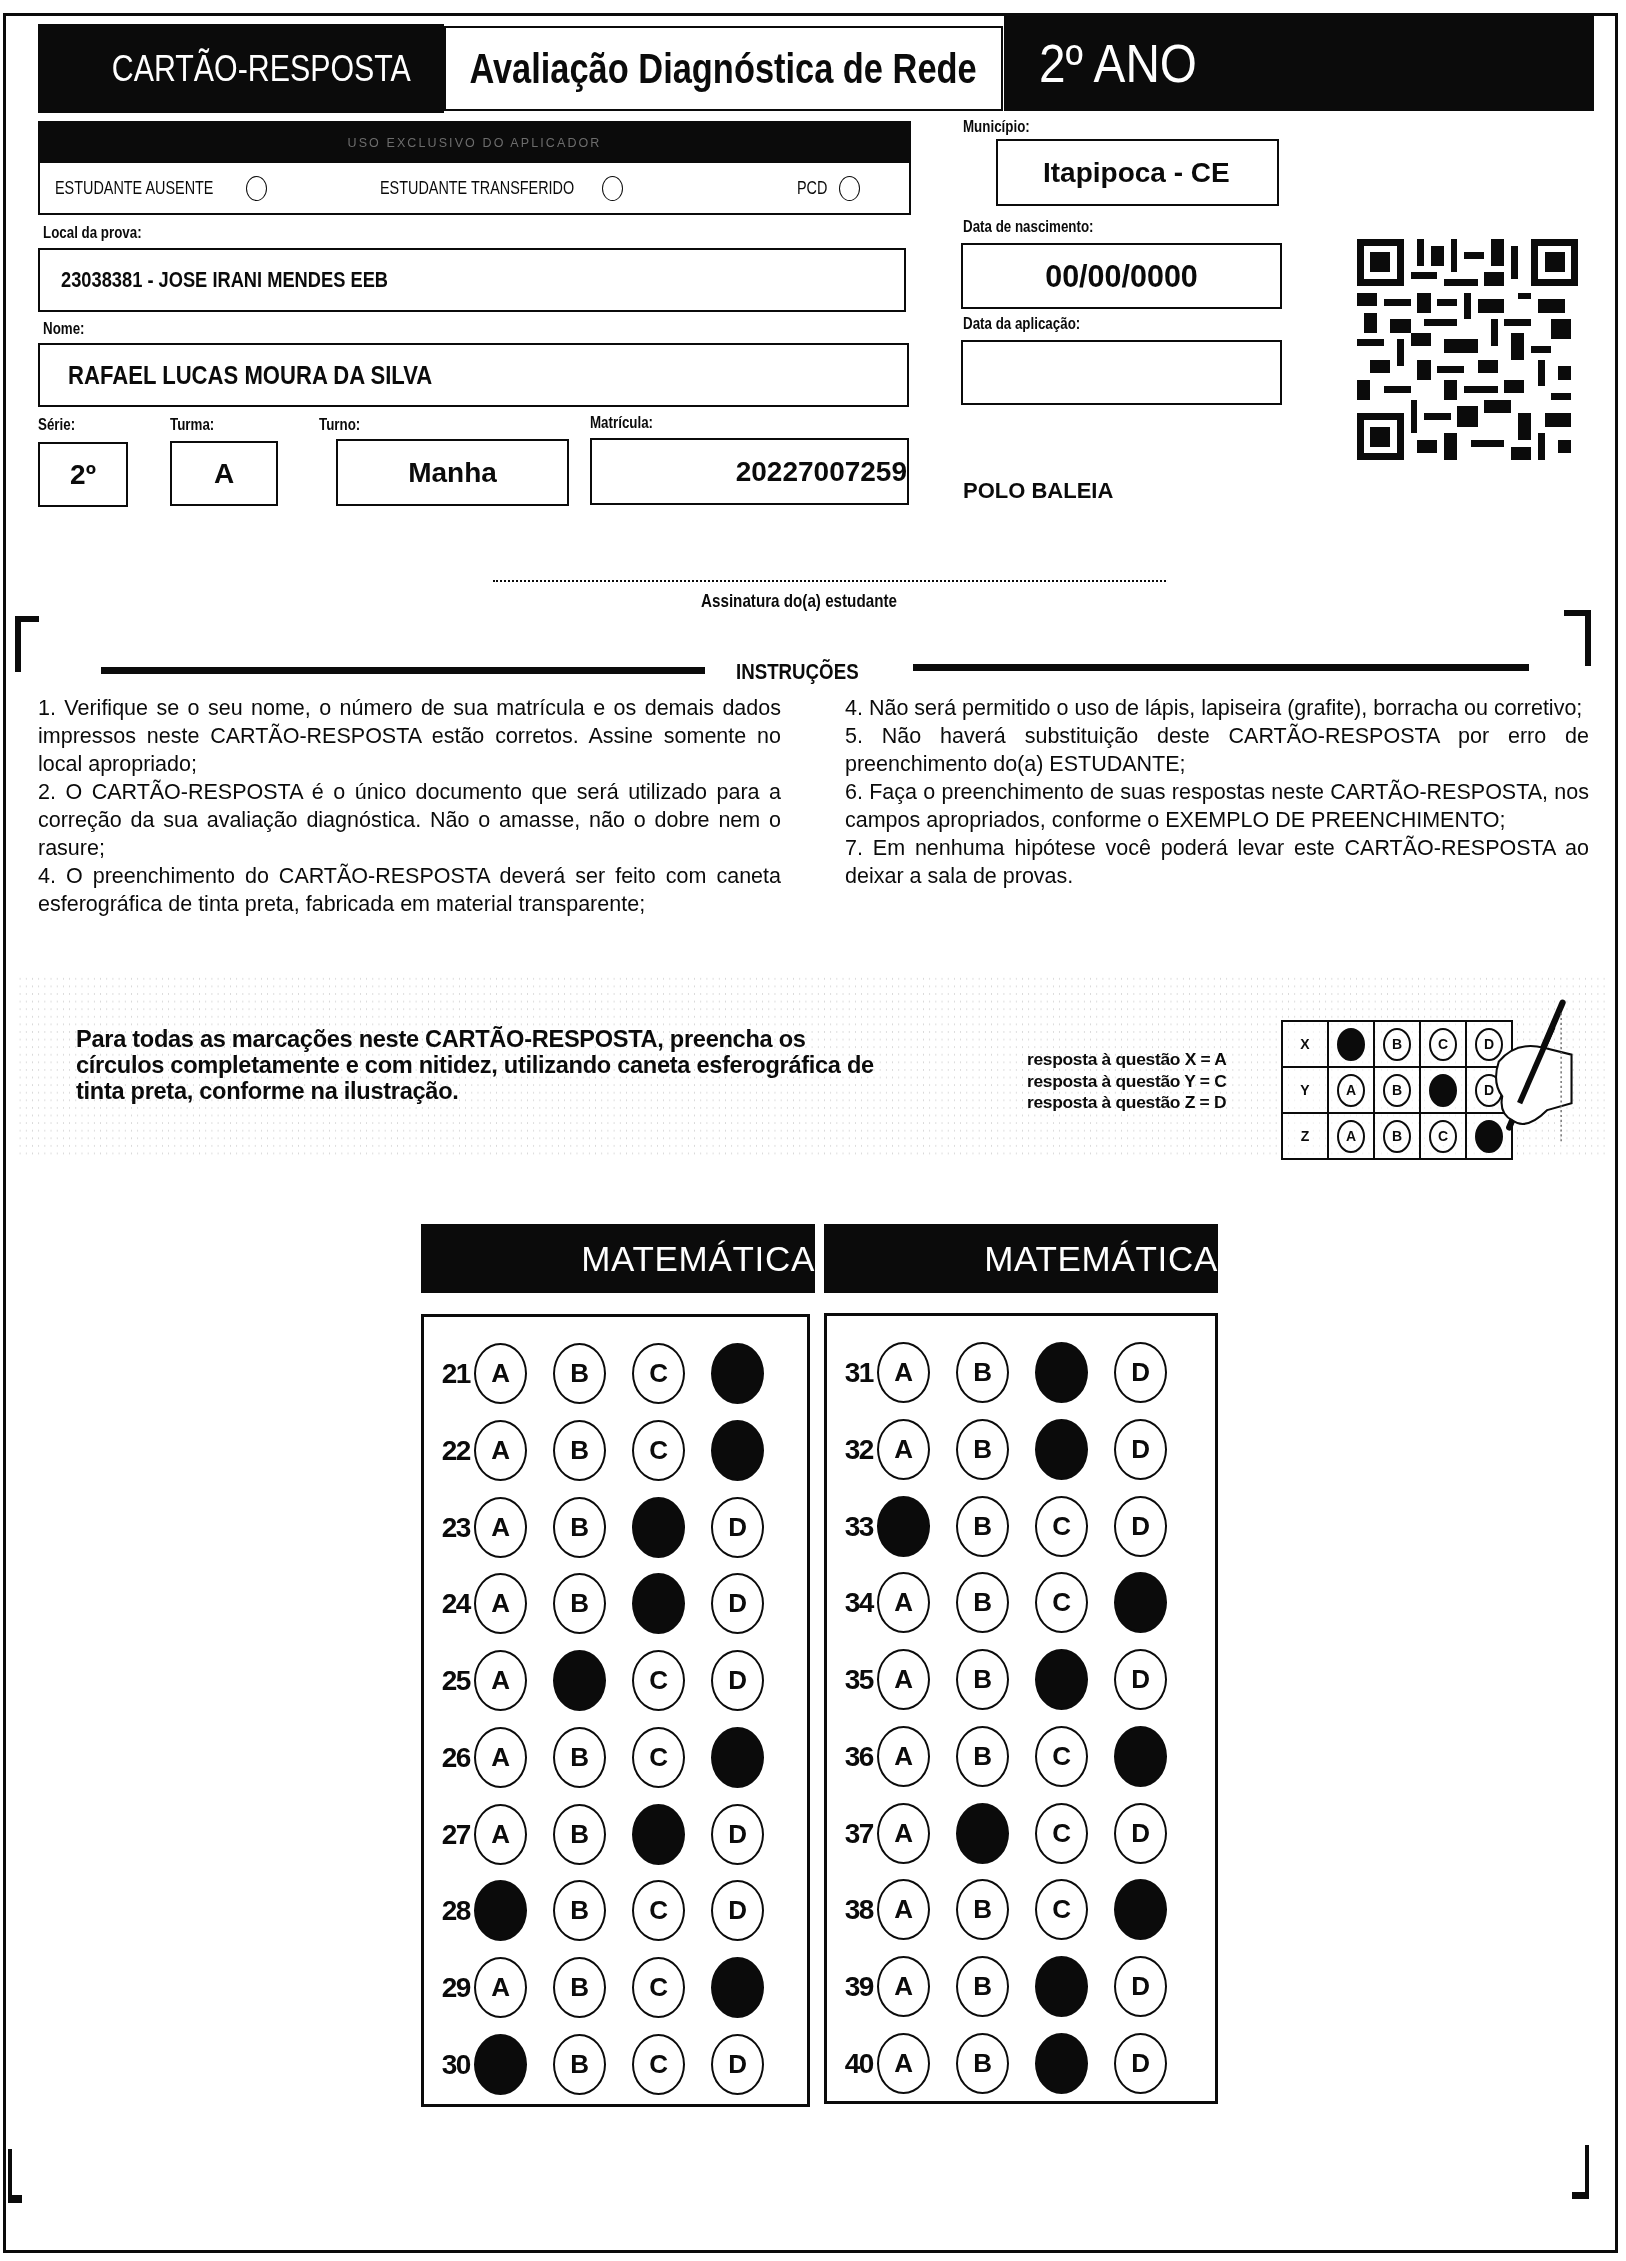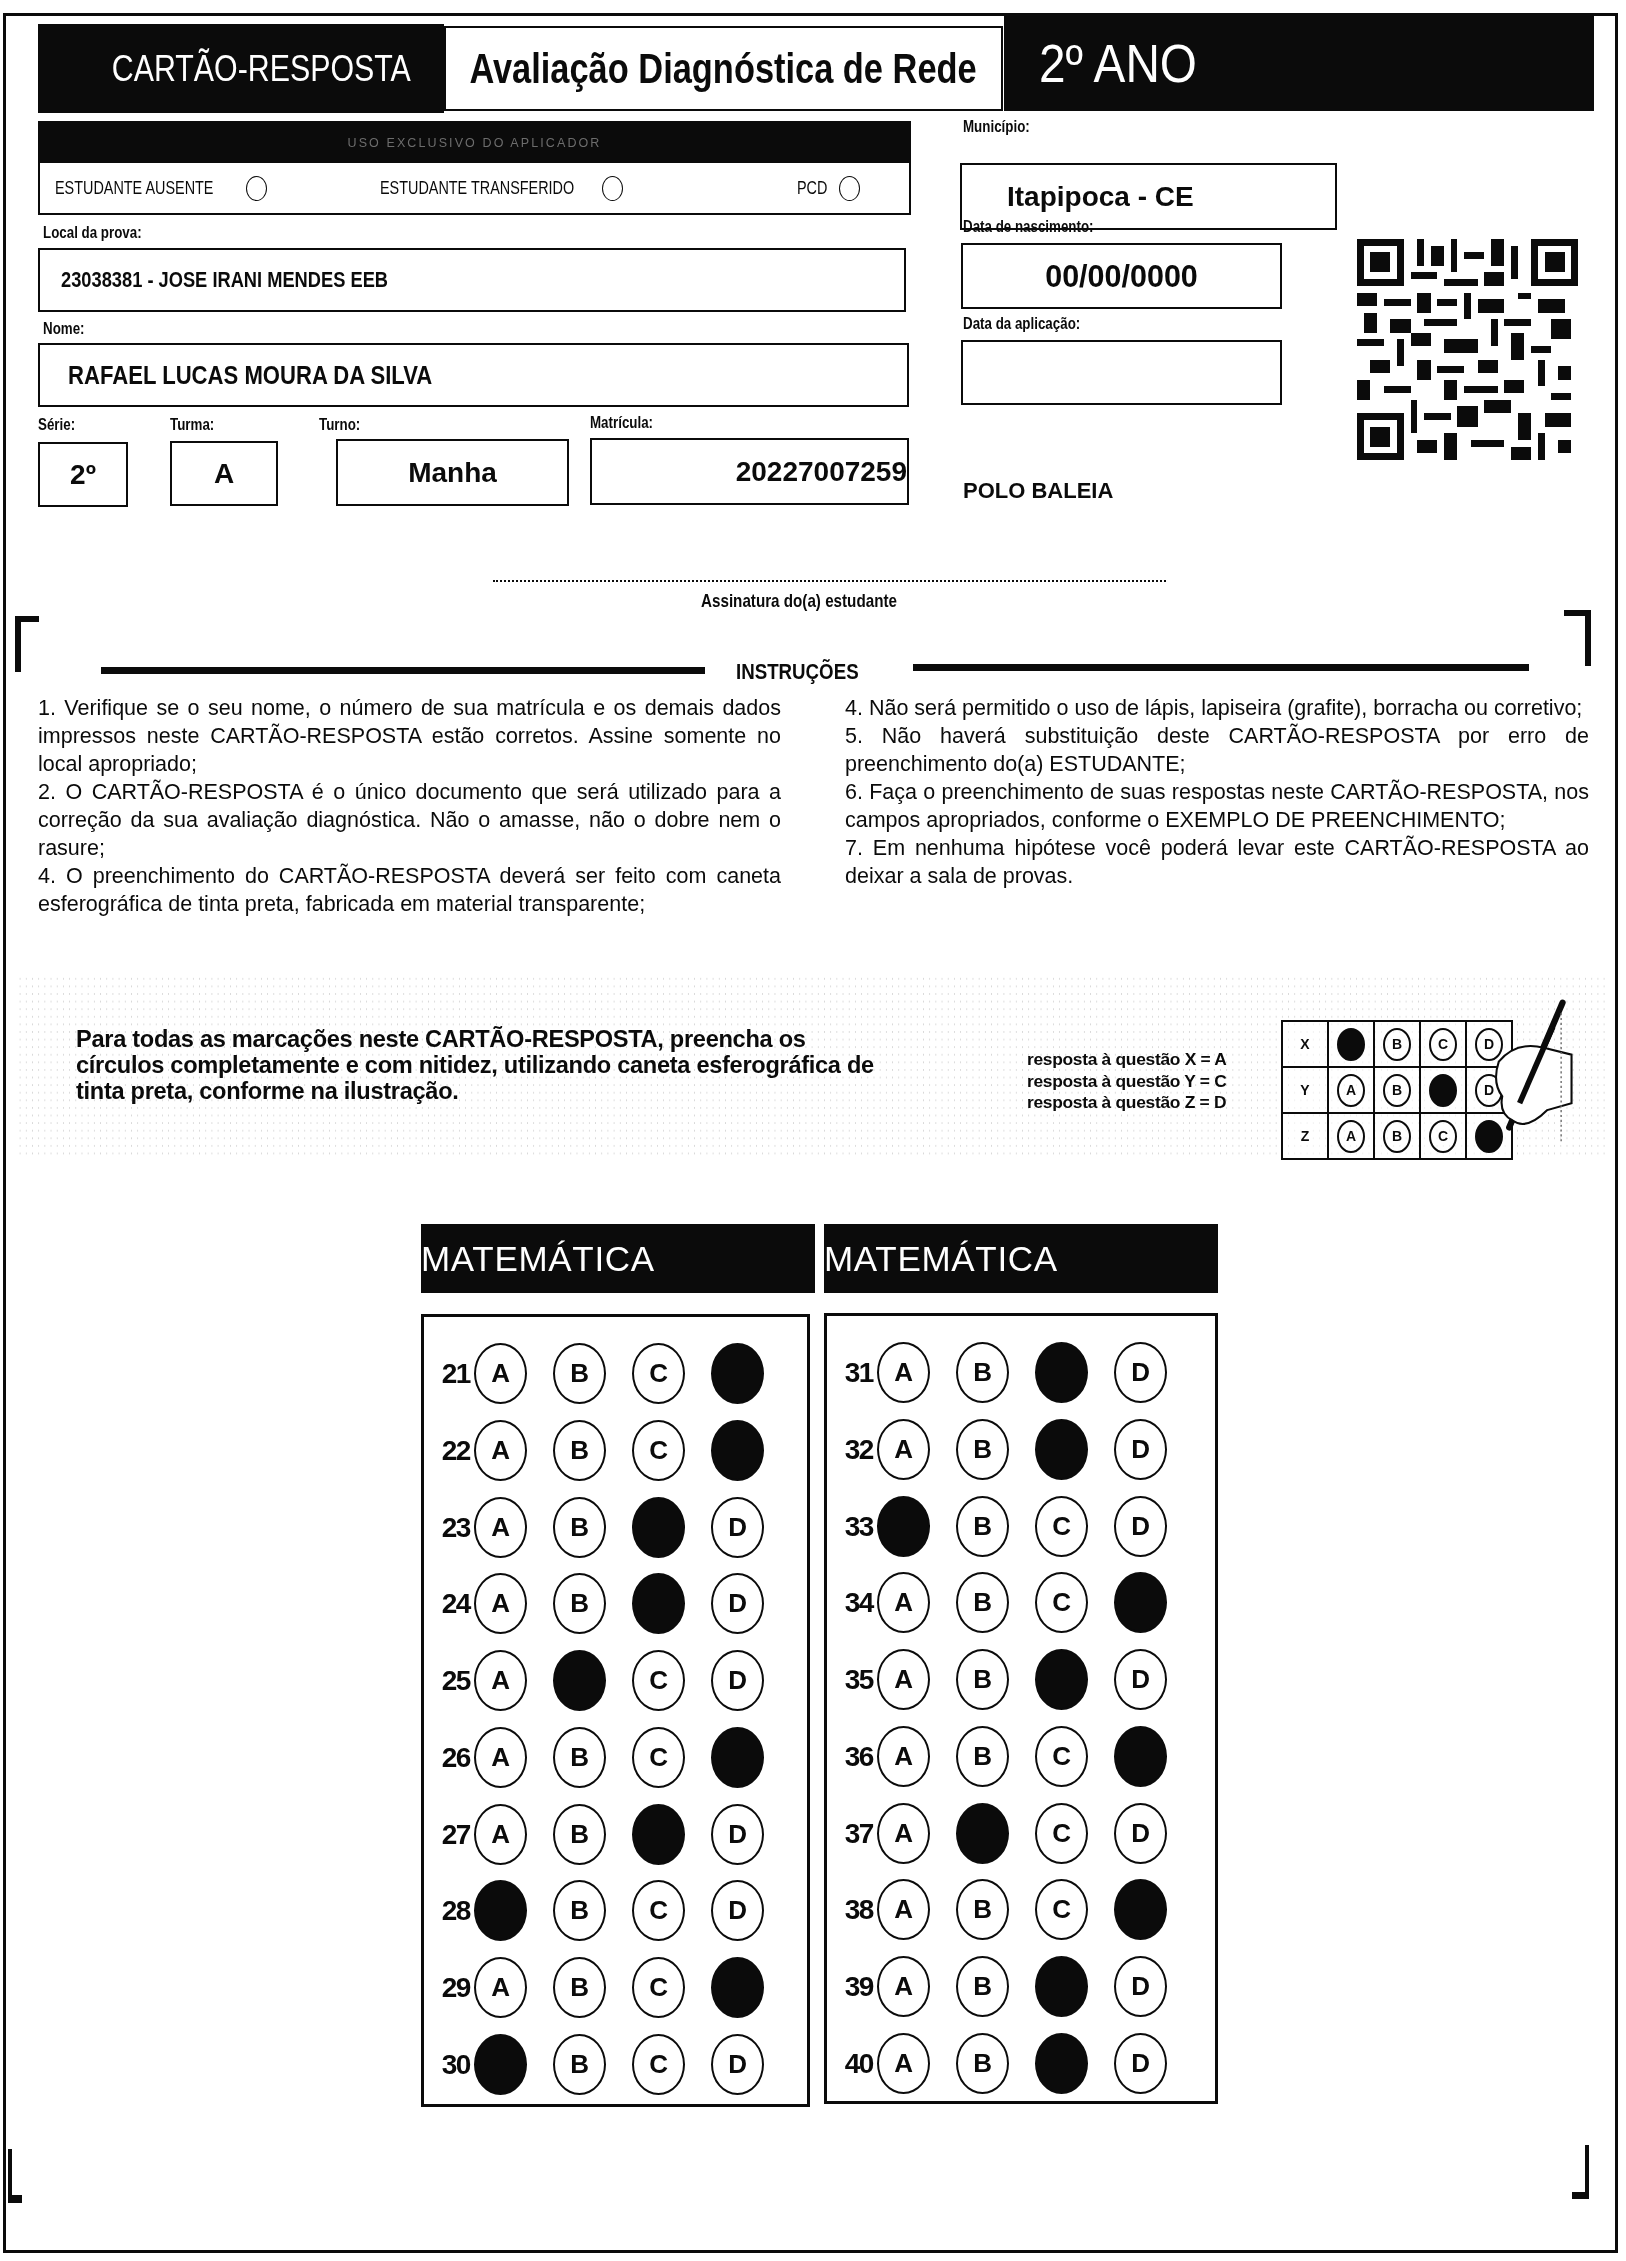--- a/index.html
+++ b/index.html
@@ -45,21 +45,21 @@
                   background-size: 6.2px 7.6px; opacity: 0.55; }
   .ex-text { left: 76px; top: 1026px; width: 798px; font-size: 23.6px; font-weight: bold; line-height: 26px; letter-spacing:-0.3px; }
   .ex-legend { left: 1027px; top: 1049px; font-size: 17.4px; font-weight: bold; line-height: 21.5px; letter-spacing:-0.3px; }
   .ex-grid { left: 1281px; top: 1020px; border-collapse: collapse; }
   .ex-grid td { width: 42px; height: 42px; border: 2.1px solid #0b0b0b; text-align: center; vertical-align: middle;
                 font-size: 14px; font-weight: bold; background: rgba(255,255,255,0.6); }
   .ex-bub { display:inline-flex; width: 28px; height: 33px; border: 2.1px solid #0b0b0b; border-radius: 50%;
             align-items:center; justify-content:center; box-sizing:border-box; font-size: 14px; }
   .ex-bub.filled { background:#0b0b0b; color: transparent; }
   
-  .subj-hdr { background: #0b0b0b; color: #fff; font-size: 35px; display: flex; align-items: center; justify-content: flex-start; }
+  .subj-hdr { background: #0b0b0b; color: #fff; font-size: 35px; display: flex; align-items: center; justify-content: flex-end; }
   .subj-hdr span { display:inline-block; letter-spacing: 0.7px; }
   .answer-panel { border: 3.5px solid #0b0b0b; box-sizing: border-box; background: #fff; }
   .q-row { position: absolute; left: 0; display: flex; align-items: center; }
   .q-num { width: 46px; font-size: 28px; font-weight: bold; text-align: right; padding-right: 4.2px; letter-spacing: -1.4px; }
   .bubble { width: 53px; height: 61px; border: 2.8px solid #0b0b0b; border-radius: 50%; box-sizing: border-box;
             display: flex; align-items: center; justify-content: center; font-size: 26px; font-weight: bold;
             margin-right: 26px; background: #fff; cursor: pointer; }
   .bubble.filled { background: #0b0b0b; color: transparent; border-color: #0b0b0b; }
 </style>
 </head>
@@ -117,21 +117,21 @@
   <span class="field-text" style="font-size:28px;">A</span>
 </div>
 <div class="abs field" style="left:336px;top:439px;width:233px;height:67px;justify-content:center;">
   <span class="field-text" style="font-size:28px;">Manha</span>
 </div>
 <div class="abs field" style="left:590px;top:438px;width:319px;height:67px;justify-content:flex-end;">
   <span class="field-text" style="font-size:28px;margin-left:62px;">20227007259</span>
 </div>
 
 <div class="abs label" style="left:963px;top:117px;"><span>Município:</span></div>
-<div class="abs field" style="left:960px;top:139px;width:377px;height:67px;margin-top:24px;">
+<div class="abs field" style="left:996px;top:139px;width:283px;height:67px;">
   <span class="field-text" style="margin-left:45px;font-size:28px;">Itapipoca - CE</span>
 </div>
 
 <div class="abs label" style="left:963px;top:217px;"><span>Data de nascimento:</span></div>
 <div class="abs field" style="left:961px;top:243px;width:321px;height:66px;justify-content:center;">
   <span class="field-text" style="font-size:30.5px;">00/00/0000</span>
 </div>
 
 <div class="abs label" style="left:963px;top:314px;"><span>Data da aplicação:</span></div>
 <div class="abs field" style="left:961px;top:340px;width:321px;height:65px;">

